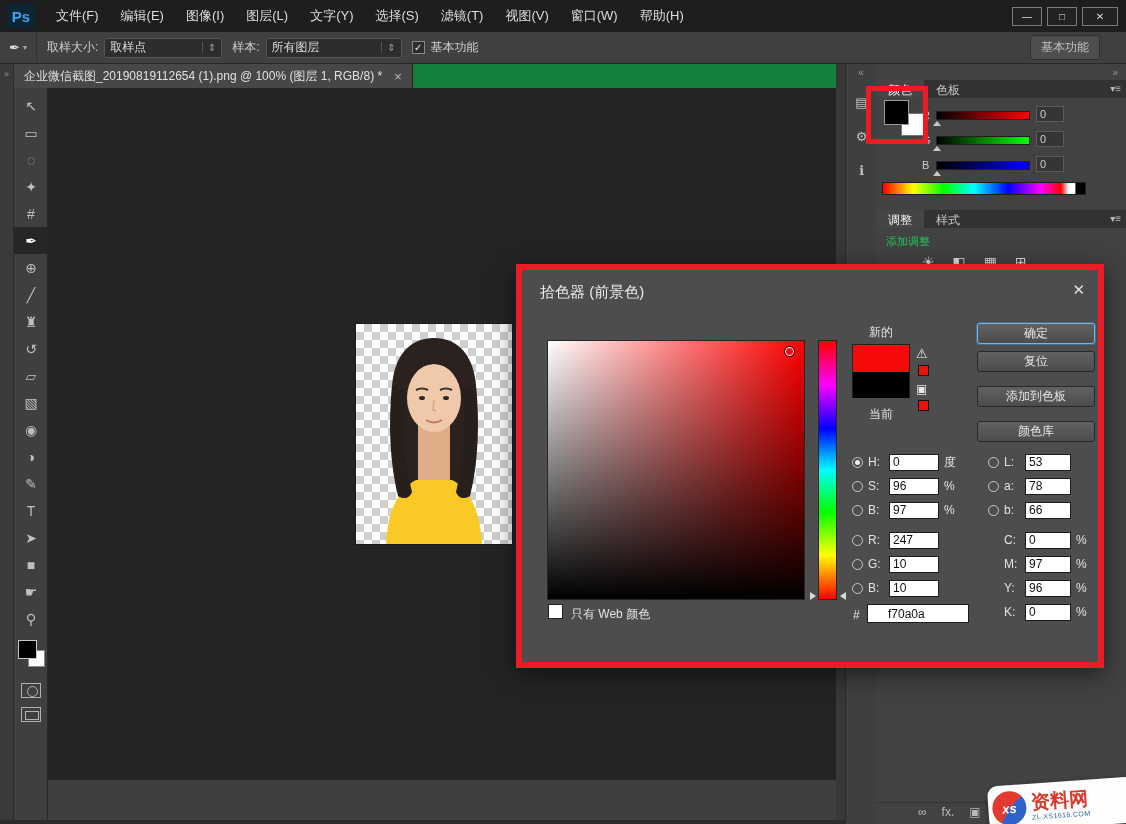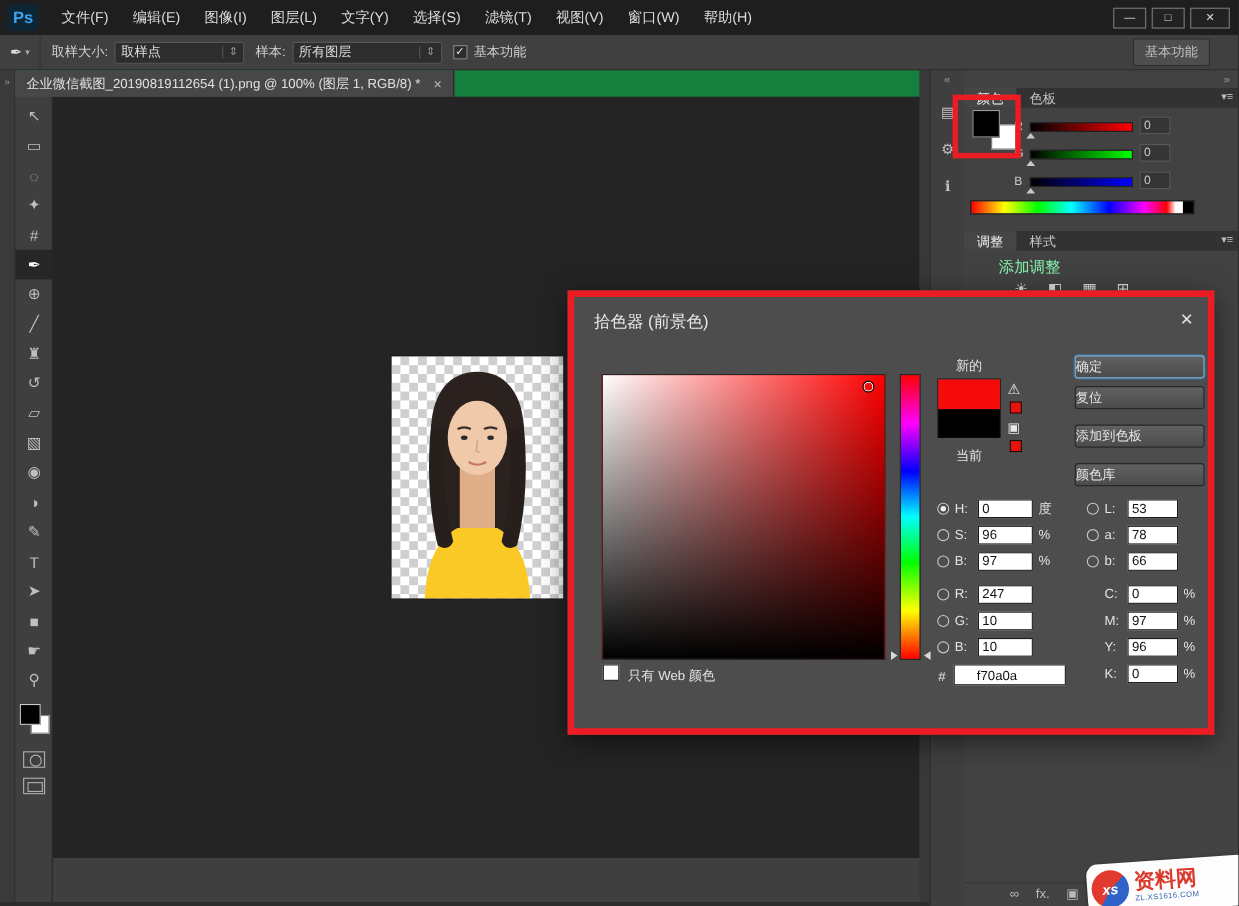--- a/index.html
+++ b/index.html
@@ -77,21 +77,21 @@
   .crow { position:absolute; left:0; right:0; height:20px; }
   .clabel { position:absolute; left:46px; top:3px; font-size:11px; color:#ccc; }
   .cbar { position:absolute; left:60px; top:5px; width:94px; height:9px; border:1px solid #1f1f1f; }
   .cbar.r { background:linear-gradient(to right,#000,#f00); }
   .cbar.g { background:linear-gradient(to right,#000,#0f0); }
   .cbar.b { background:linear-gradient(to right,#000,#00f); }
   .cthumb { position:absolute; left:57px; top:15px; width:0; height:0; border-left:4px solid transparent; border-right:4px solid transparent; border-bottom:5px solid #c9c9c9; }
   .cval { position:absolute; left:160px; top:0; width:28px; height:16px; background:#353535; border:1px solid #5a5a5a; color:#ccc; font-size:11px; line-height:14px; padding:0 3px; }
   .cramp { position:absolute; left:6px; top:118px; width:204px; height:13px; border:1px solid #1f1f1f; background:linear-gradient(to right,#f00 0%,#ff0 15%,#0f0 30%,#0ff 45%,#00f 62%,#f0f 78%,#f00 88%,#fff 92%,#fff 95%,#000 95.5%,#000 100%); }
   .adj-tabs { position:absolute; left:0; right:0; top:146px; height:18px; background:#323232; display:flex; }
-  .adj-add { position:absolute; left:10px; top:170px; font-size:14px; color:#86efac;margin-left:22px; }
+  .adj-add { position:absolute; left:10px; top:170px; font-size:11px; color:#22c55e; }
   .adj-icons { position:absolute; left:46px; top:190px; display:flex; gap:18px; color:#ddd; font-size:14px; }
   .panel-bottom { position:absolute; left:0; right:0; bottom:3px; height:19px; border-top:1px solid #353535; display:flex; align-items:center; gap:15px; padding-left:42px; color:#b9b9b9; font-size:12px; }
 
   
   .annot-swatch { position:absolute; left:866px; top:86px; width:62px; height:58px; border:5px solid #ec1c24; z-index:45; }
 
   
   .picker-dialog { position:absolute; left:516px; top:264px; width:588px; height:404px; background:#4d4d4d; border:6px solid #ec1c24; z-index:50; box-shadow:0 6px 24px rgba(0,0,0,.55); }
   .dlg-title { position:absolute; left:18px; top:13px; font-size:15px; color:#eaeaea; }
   .dlg-close { position:absolute; right:13px; top:11px; font-size:15px; color:#e0e0e0; }
@@ -102,21 +102,21 @@
   .hue-arrow-r { position:absolute; left:318px; top:322px; width:0; height:0; border-top:4px solid transparent; border-bottom:4px solid transparent; border-right:6px solid #d8d8d8; }
   .new-label { position:absolute; left:330px; top:54px; width:58px; text-align:center; font-size:12px; color:#e3e3e3; }
   .swatch-pair { position:absolute; left:330px; top:74px; width:58px; height:54px; border:1px solid #222; }
   .swatch-new { height:27px; background:#f70a0a; }
   .swatch-cur { height:26px; background:#000; }
   .cur-label { position:absolute; left:330px; top:136px; width:58px; text-align:center; font-size:12px; color:#e3e3e3; }
   .warn-gamut { position:absolute; left:394px; top:76px; font-size:13px; color:#e8e8e8; }
   .warn-gamut-swatch { position:absolute; left:396px; top:95px; width:11px; height:11px; background:#e8130c; border:1px solid #111; }
   .warn-web { position:absolute; left:394px; top:112px; font-size:12px; color:#e8e8e8; }
   .warn-web-swatch { position:absolute; left:396px; top:130px; width:11px; height:11px; background:#e8130c; border:1px solid #111; }
-  .dlg-btn { position:absolute; left:455px; width:118px; height:21px; background:linear-gradient(#616161,#4c4c4c); border:1px solid #282828; border-radius:3px; color:#e6e6e6; font-size:12px; line-height:19px; }
+  .dlg-btn { position:absolute; left:455px; width:118px; height:21px; background:linear-gradient(#616161,#4c4c4c); border:1px solid #282828; border-radius:3px; color:#e6e6e6; font-size:12px; text-align:center; line-height:19px; }
   .btn-ok { top:53px; border-color:#7db3dd; box-shadow:0 0 0 1px #3d6f99; }
   .btn-reset { top:81px; }
   .btn-add { top:116px; }
   .btn-lib { top:151px; }
   .pr-row { position:absolute; left:330px; width:140px; height:20px; display:flex; align-items:center; gap:5px; }
   .pr-row.right { left:466px; width:126px; }
   .radio { width:11px; height:11px; border:1px solid #c9c9c9; border-radius:50%; background:#4d4d4d; position:relative; flex:none; }
   .radio.selected::after { content:""; position:absolute; left:2px; top:2px; width:5px; height:5px; border-radius:50%; background:#eee; }
   .radio-spacer { width:11px; flex:none; }
   .pr-label { width:16px; font-size:12px; color:#e3e3e3; }

